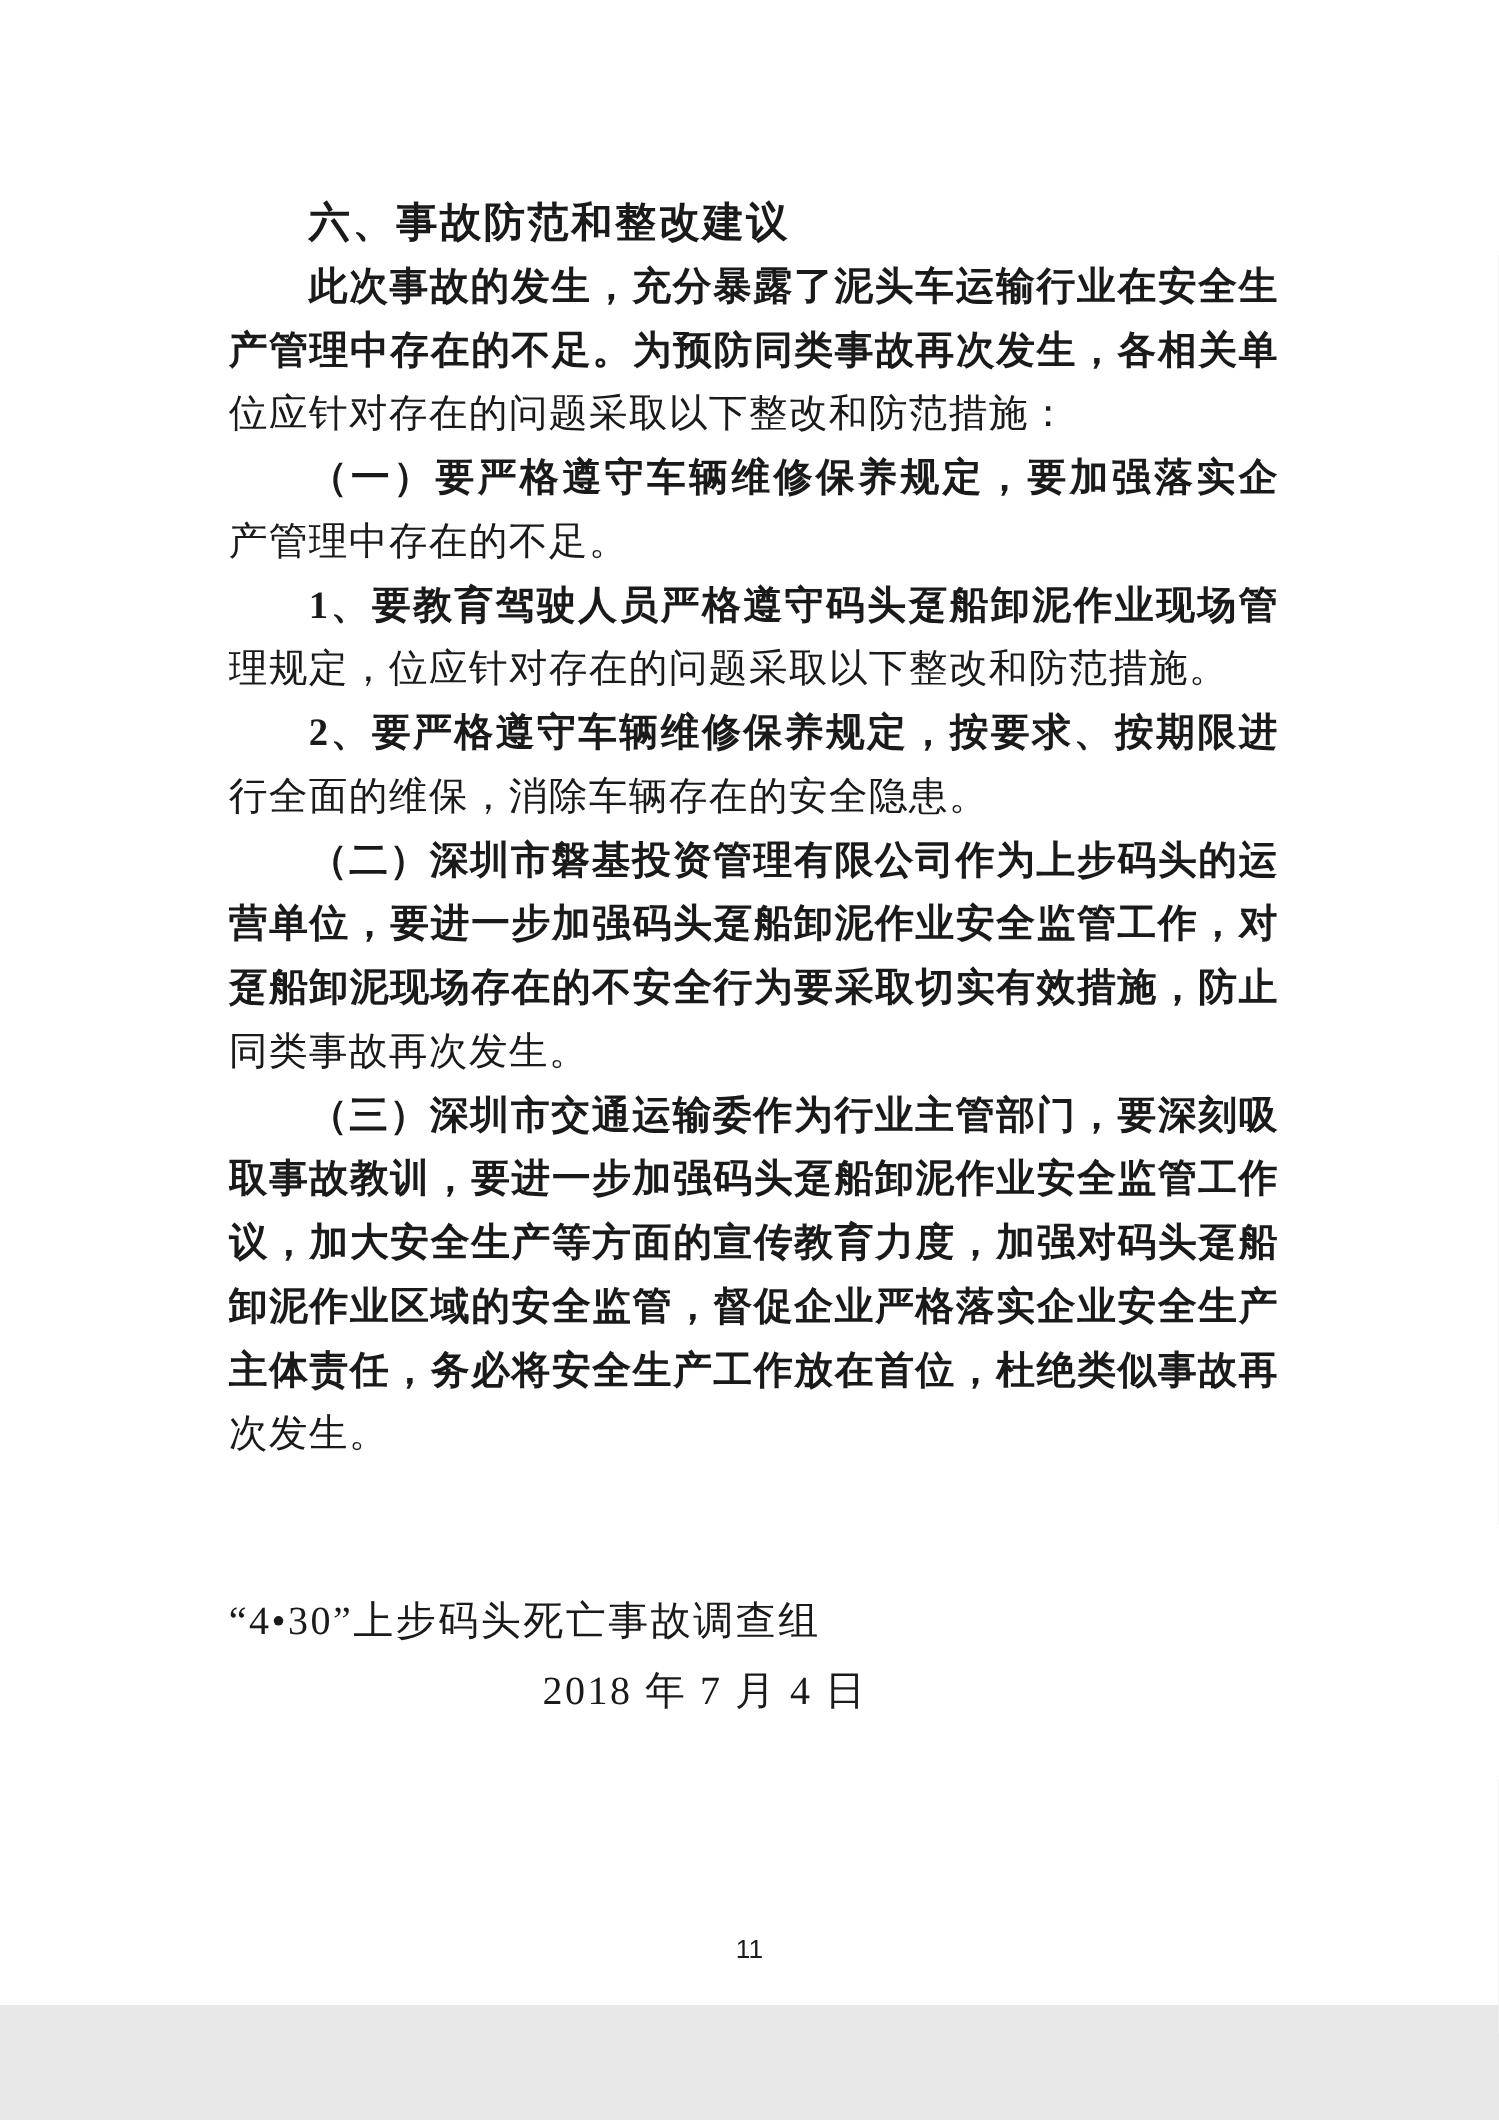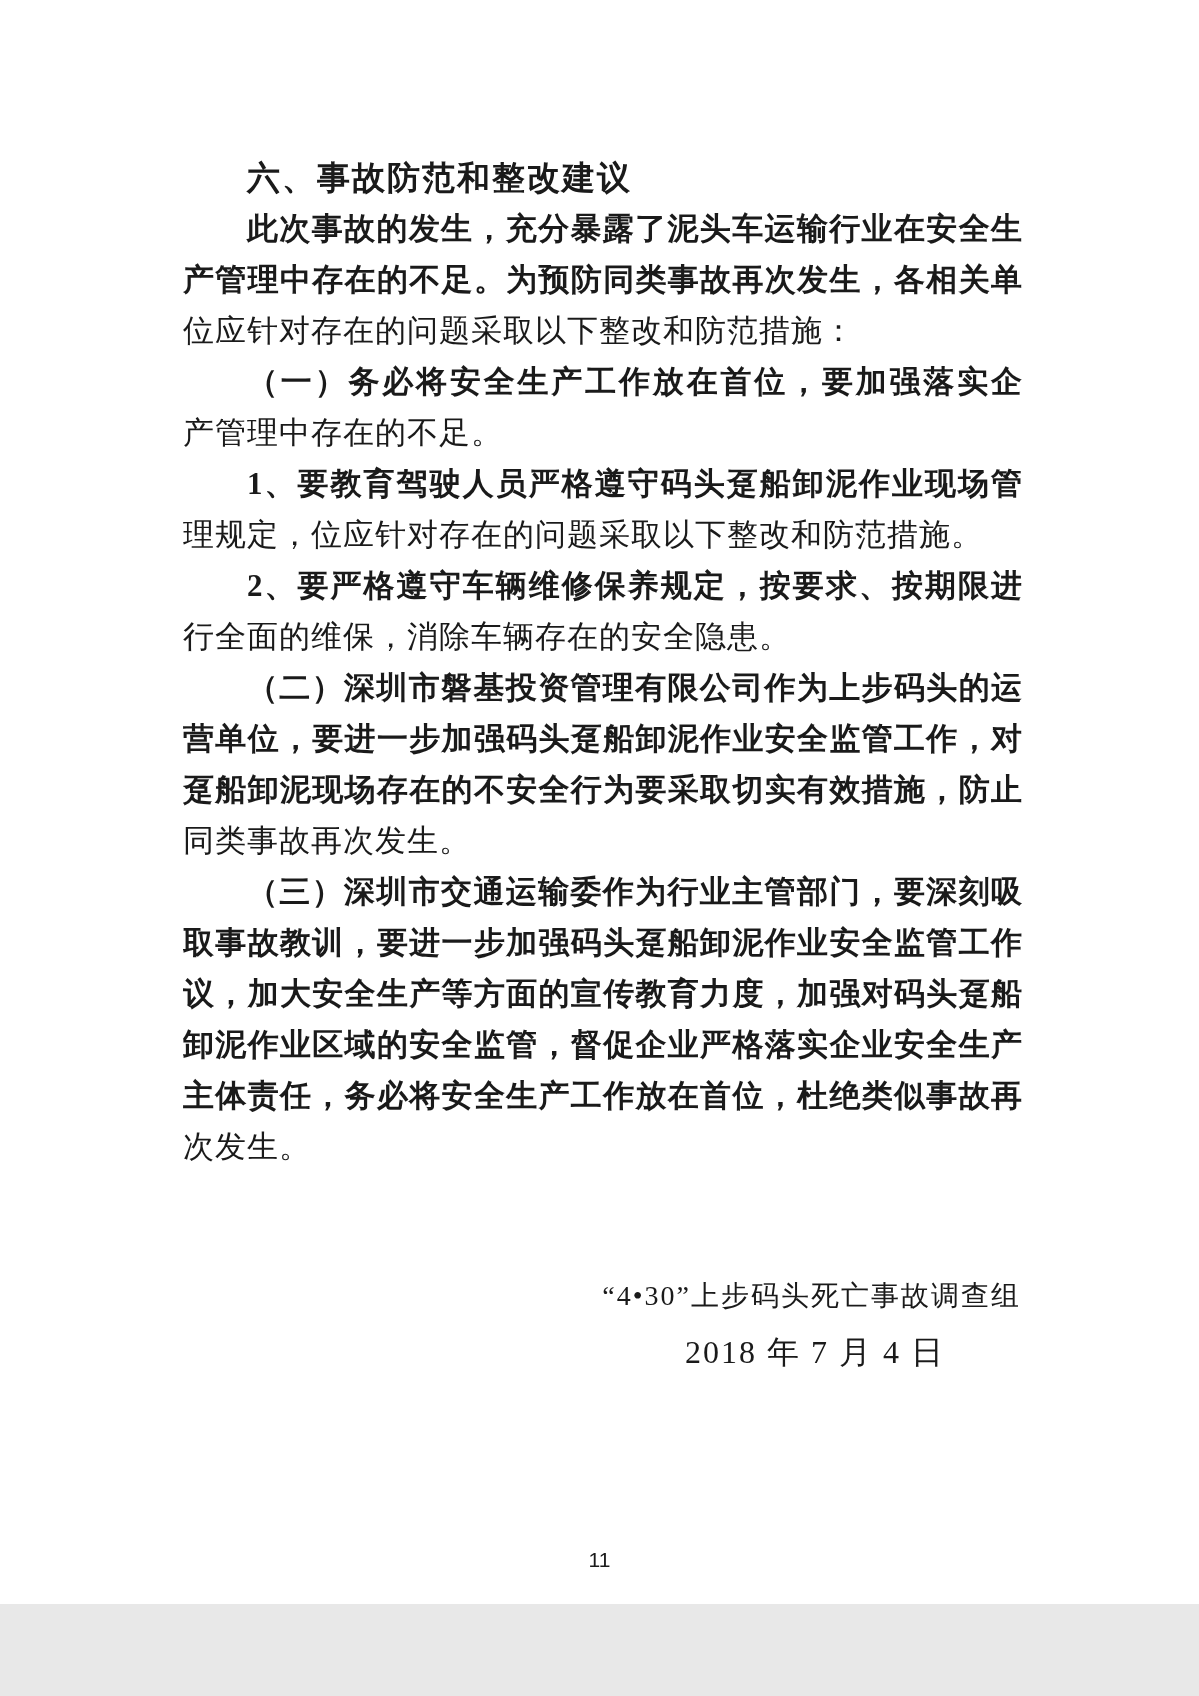--- a/index.html
+++ b/index.html
@@ -46,33 +46,32 @@
   .line.fill {
     white-space: normal;
     text-align: justify;
     text-align-last: justify;
     overflow: hidden;
     font-weight: bold;
   }
 
   .sig-block { margin-top: 96px; }
   .signature {
-    font-size: 28px;
+    font-size: 32px;
     line-height: 56px;
     height: 56px;
-    text-align: right;
     padding-right: 2px;
     letter-spacing: 2px;
     white-space: nowrap;
   }
   .date {
     font-size: 32px;
     line-height: 56px;
     height: 56px;
-    text-align: right;
+    text-align: center;
     padding-right: 78px;
     letter-spacing: 2px;
     white-space: nowrap;
   }
 
   .page-number {
     position: absolute;
     left: 0;
     right: 0;
     top: 1548px;
@@ -85,21 +84,21 @@
 <body>
 
 <div class="page">
   <div class="content">
     <h1 class="heading">六、事故防范和整改建议</h1>
 
     <div>
         <div class="line indent fill">此次事故的发生，充分暴露了泥头车运输行业在安全生</div>
         <div class="line fill">产管理中存在的不足。为预防同类事故再次发生，各相关单</div>
         <div class="line">位应针对存在的问题采取以下整改和防范措施：</div>
-        <div class="line indent fill">（一）务必将安全生产工作放在首位，要加强落实企</div>
+        <div class="line indent fill">（一）要严格遵守车辆维修保养规定，要加强落实企</div>
         <div class="line">产管理中存在的不足。</div>
         <div class="line indent fill">1、要教育驾驶人员严格遵守码头趸船卸泥作业现场管</div>
         <div class="line">理规定，位应针对存在的问题采取以下整改和防范措施。</div>
         <div class="line indent fill">2、要严格遵守车辆维修保养规定，按要求、按期限进</div>
         <div class="line">行全面的维保，消除车辆存在的安全隐患。</div>
         <div class="line indent fill">（二）深圳市磐基投资管理有限公司作为上步码头的运</div>
         <div class="line fill">营单位，要进一步加强码头趸船卸泥作业安全监管工作，对</div>
         <div class="line fill">趸船卸泥现场存在的不安全行为要采取切实有效措施，防止</div>
         <div class="line">同类事故再次发生。</div>
         <div class="line indent fill">（三）深圳市交通运输委作为行业主管部门，要深刻吸</div>

